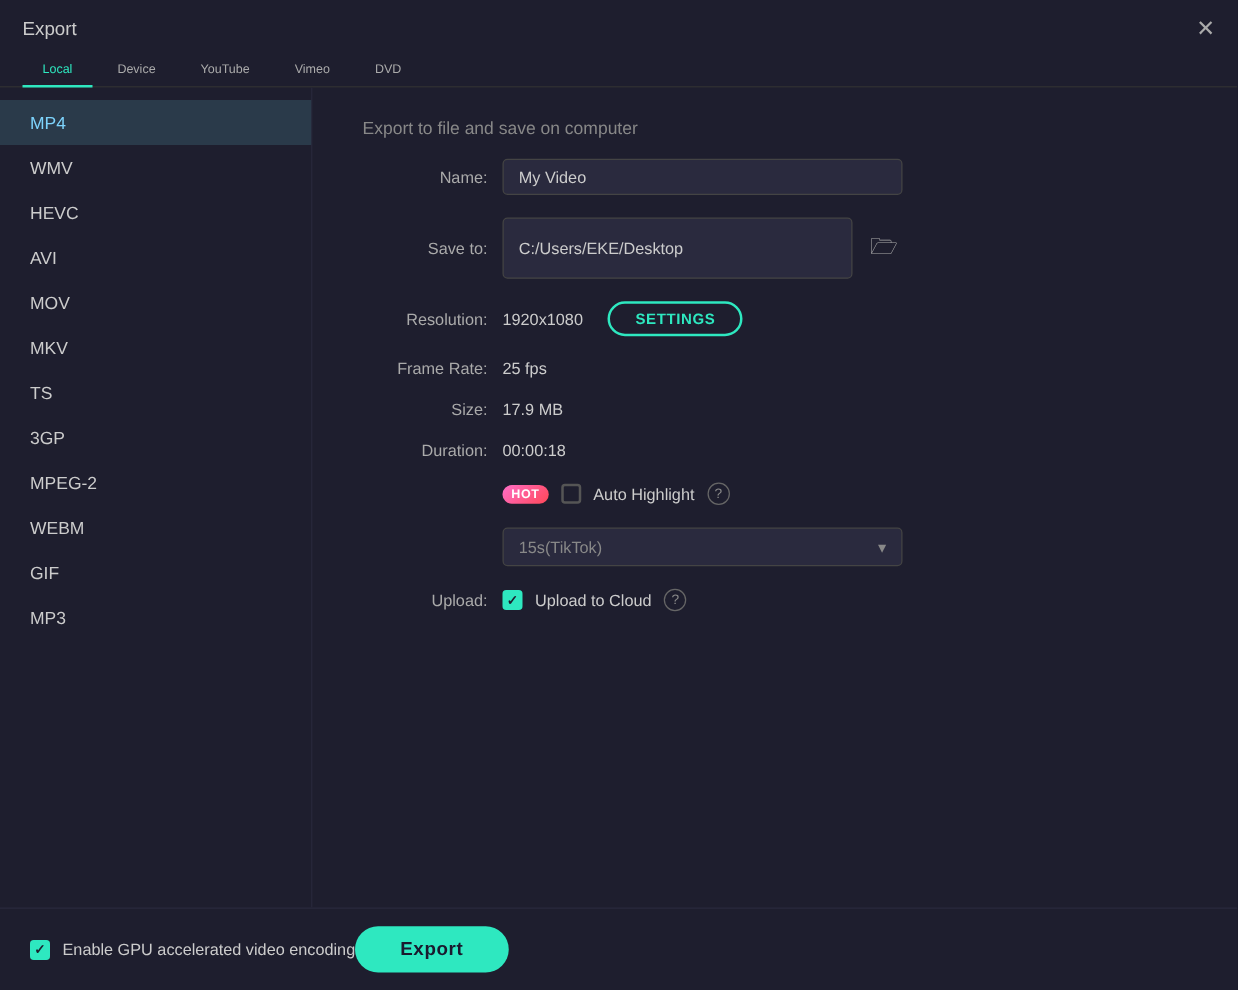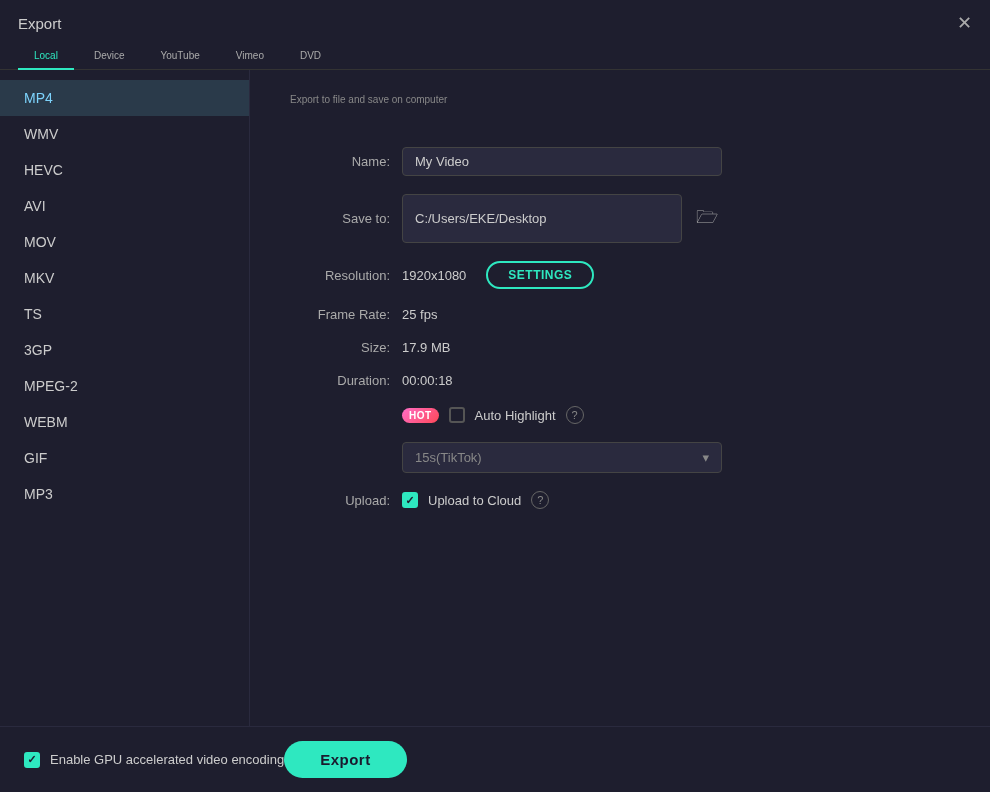--- a/index.html
+++ b/index.html
@@ -92,22 +92,22 @@
     .main {
       flex: 1;
       padding: 24px 40px;
       background: #1e1e2e;
       display: flex;
       flex-direction: column;
       gap: 0;
     }
     .description {
       color: #888;
-      font-size: 10px;
-      margin-bottom: 42px;
+      font-size: 14px;
+      margin-bottom: 17px;
     }
     .form-row {
       display: flex;
       align-items: center;
       margin-bottom: 18px;
       gap: 12px;
     }
     .form-label {
       color: #aaa;
       font-size: 13px;

